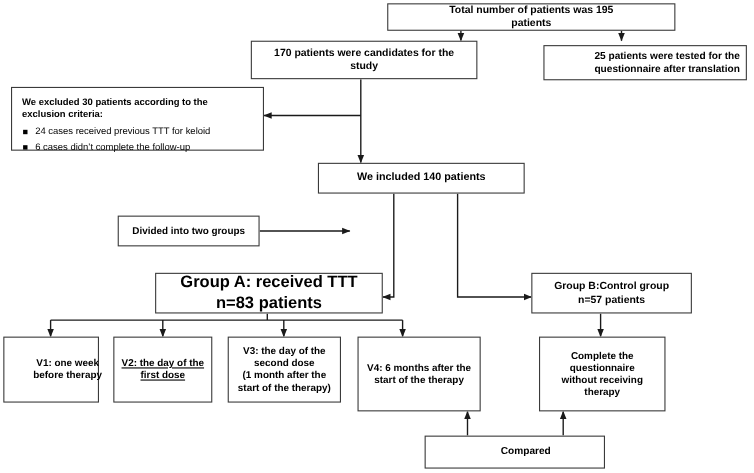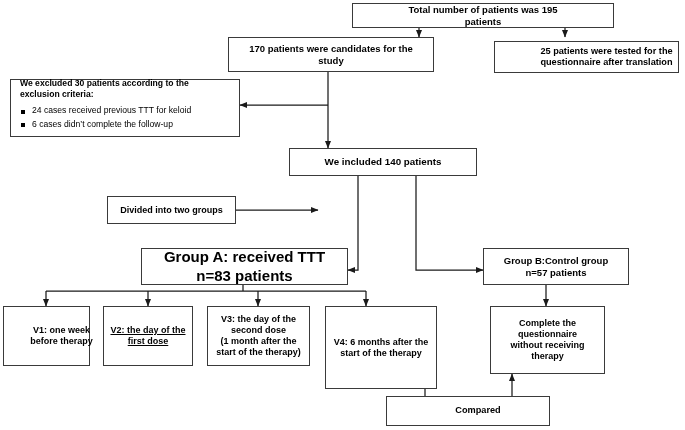--- a/index.html
+++ b/index.html
@@ -36,21 +36,21 @@
     font-weight: bold;
     color: #000000;
     line-height: 1.22;
     z-index: 2;
   }
   .node .line { display: block; white-space: nowrap; }
 
   
   .node.excl {
     align-items: flex-start;
-    justify-content: flex-end;
+    justify-content: space-between;
     text-align: left;
     padding: 7px 8px 6px 9px;
     line-height: 1.3;
   }
   .excl-head { font-weight: bold; display: block; }
   .excl-list {
     margin: 2px 0 0 0;
     padding: 0;
     list-style: none;
     font-weight: normal;
@@ -163,21 +163,21 @@
     <span class="line">first dose</span>
   </div>
 
   <div class="node" style="left:207px; top:306px; width:103px; height:60px; font-size:9px;">
     <span class="line">V3: the day of the</span>
     <span class="line">second dose</span>
     <span class="line">(1 month after the</span>
     <span class="line">start of the therapy)</span>
   </div>
 
-  <div class="node" style="left:325px; top:306px; width:112px; height:83px; font-size:9px;">
+  <div class="node" style="left:325px; top:306px; width:112px; height:68px; font-size:9px;">
     <span class="line">V4: 6 months after the</span>
     <span class="line">start of the therapy</span>
   </div>
 
   <div class="node" style="left:490px; top:306px; width:115px; height:68px; font-size:9px;">
     <span class="line">Complete the</span>
     <span class="line">questionnaire</span>
     <span class="line">without receiving</span>
     <span class="line">therapy</span>
   </div>

